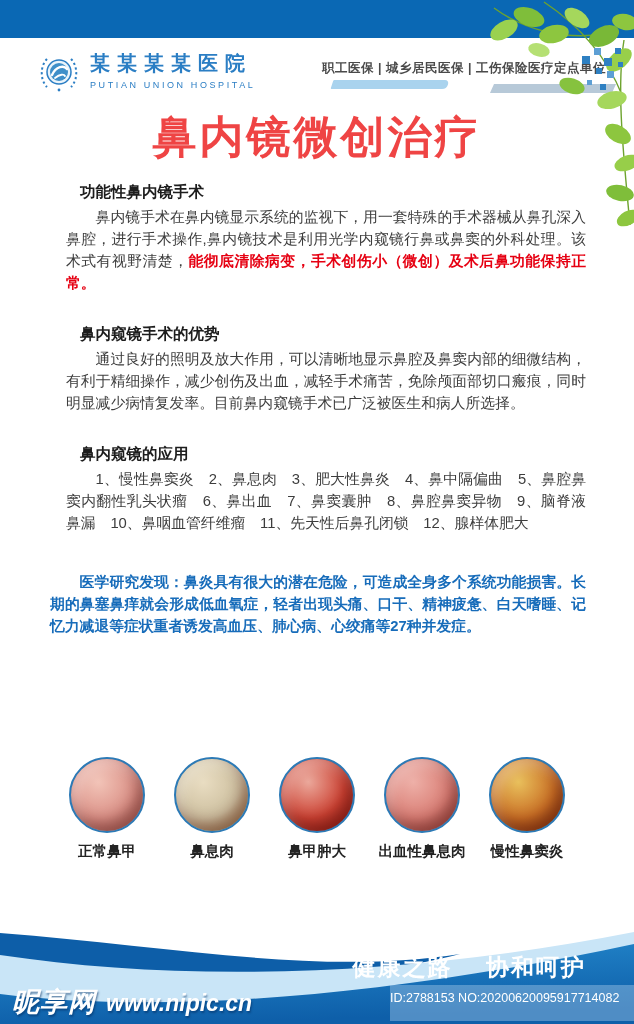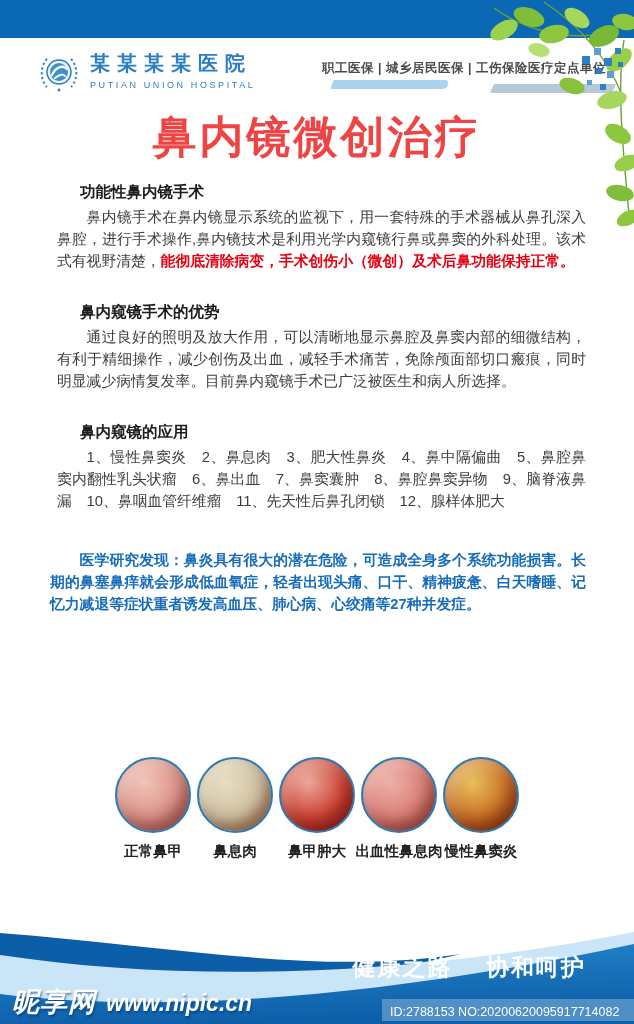--- a/index.html
+++ b/index.html
@@ -19,39 +19,39 @@
            transform:skewX(-24deg);z-index:2;}
   .leaves{position:absolute;top:0;right:0;z-index:4;}
   
   .title{position:absolute;top:108px;left:0;width:634px;text-align:center;color:#ef4444;
          font-size:44px;font-weight:bold;letter-spacing:3px;}
   
   .content{position:absolute;top:181px;left:50px;width:536px;color:#3d3d3d;
            font-size:14.8px;line-height:22px;}
   .sec{margin-bottom:29px;}
   .sec-heading{margin:0 0 3px 0;padding-left:30px;font-size:15.5px;color:#1d1d1d;font-weight:bold;}
-  .para{margin:0 0 5px 7px;text-indent:2em;text-align:justify;}
+  .para{margin:0 0 5px 16px;text-indent:2em;text-align:justify;}
   .red{color:#e60012;font-weight:bold;}
   .warning{margin-top:37px;color:#176cba;font-weight:bold;text-indent:2em;text-align:justify;}
   
-  .gallery{position:absolute;top:757px;left:0;width:634px;display:flex;justify-content:center;}
+  .gallery{position:absolute;top:757px;left:0;width:634px;display:flex;justify-content:center;gap:23px;}
   .g-item{margin:0;width:82px;display:flex;flex-direction:column;align-items:center;}
   .g-circle{width:72px;height:72px;border-radius:50%;border:2.5px solid #2c7ab6;
             box-shadow:inset -6px -9px 14px rgba(60,0,0,.35), inset 6px 8px 12px rgba(255,255,255,.28);}
   .g-label{margin-top:9px;font-size:14.5px;font-weight:bold;color:#232323;white-space:nowrap;}
   
   .footer-svg{position:absolute;left:0;bottom:0;display:block;}
   .slogan{position:absolute;top:952px;right:48px;color:#ffffff;font-size:23px;font-weight:bold;
           letter-spacing:2px;z-index:6;white-space:pre;}
   .wm{position:absolute;left:12px;bottom:4px;z-index:6;color:#fff;display:flex;align-items:baseline;gap:10px;
       font-style:italic;font-weight:bold;text-shadow:1px 2px 2px rgba(0,40,90,.5);}
   .wm .site{font-size:27px;letter-spacing:1px;}
   .wm .url{font-size:23px;}
-  .idbadge{position:absolute;right:0;bottom:3px;width:244px;height:22px;line-height:26px;z-index:6;
-           background:rgba(160,197,230,.45);color:#fff;font-size:12.5px;padding-left:8px;white-space:nowrap;}
+  .idbadge{position:absolute;right:0;bottom:3px;width:244px;height:36px;line-height:26px;z-index:6;
+           background:rgba(160,197,230,.45);color:#fff;font-size:12.5px;white-space:nowrap;}
 </style>
 </head>
 <body>
 
 <div class="page">
 
   <div class="topbar"></div>
 
   <div class="logo-row">
     <span>

